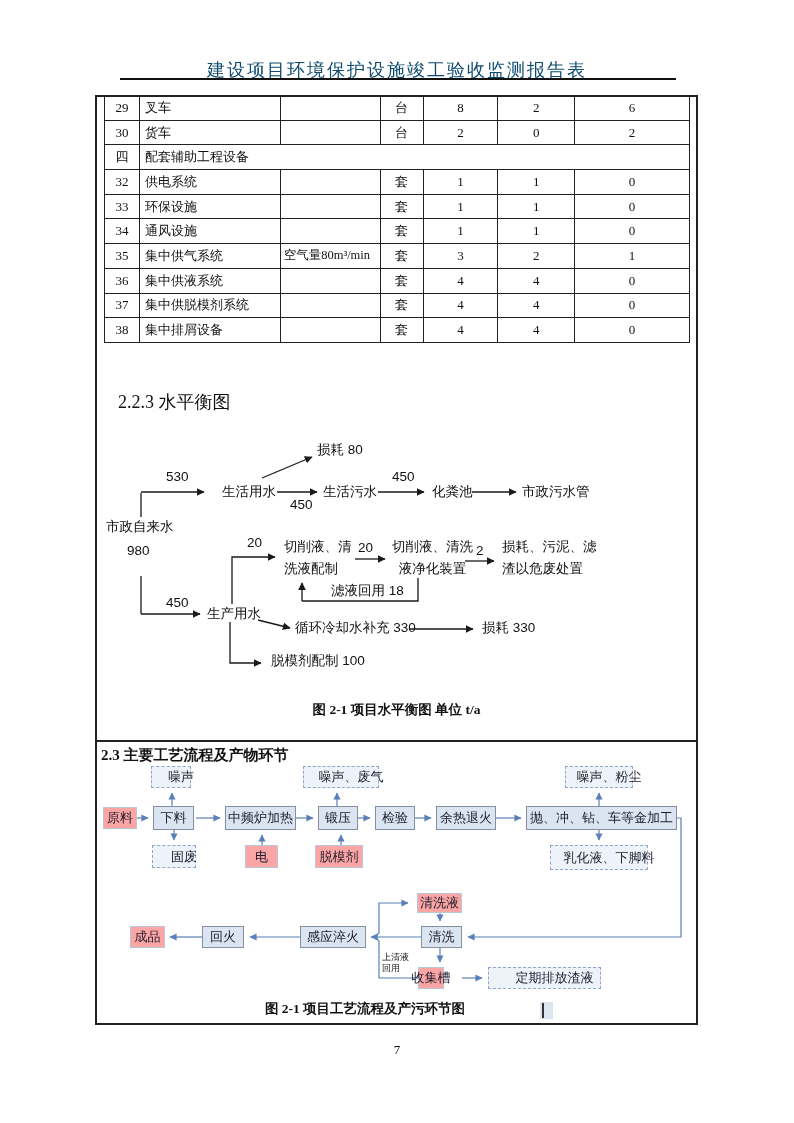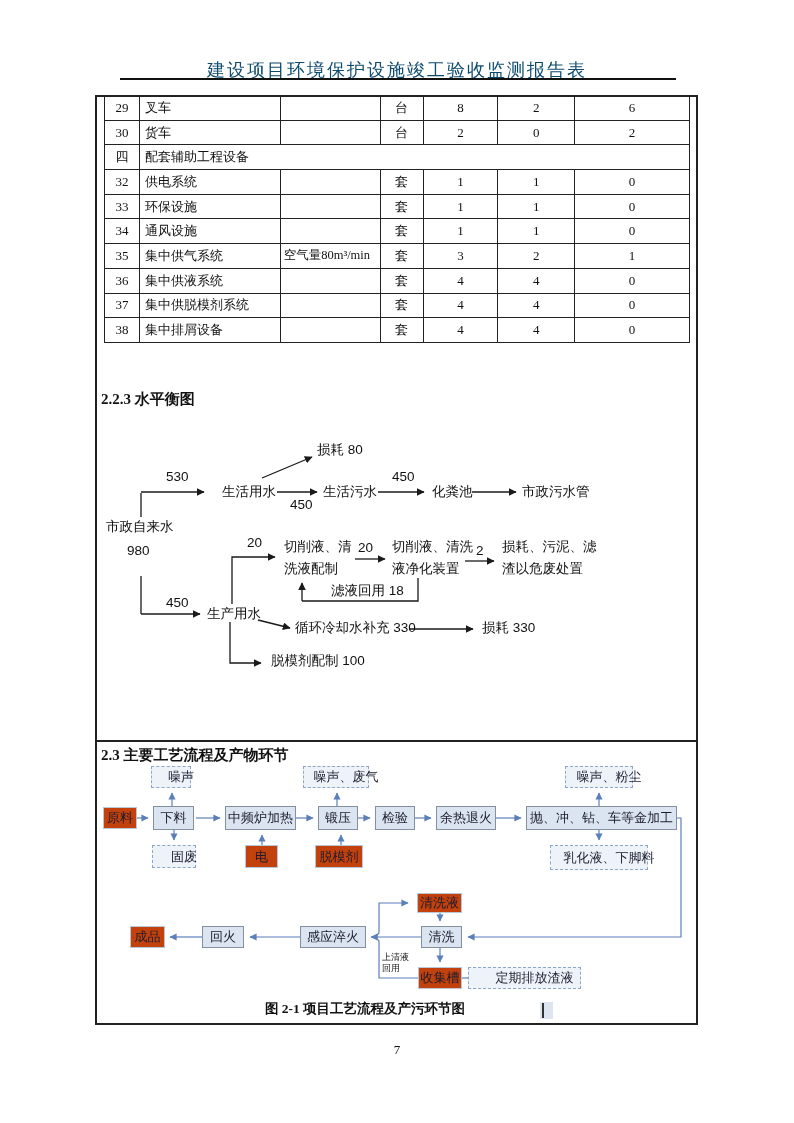--- a/index.html
+++ b/index.html
@@ -21,21 +21,21 @@
                font-size:13px;}
   .equip-table td{border:1px solid #222;height:24.7px;padding:0 3px;color:#111;}
   .equip-table .c-no{text-align:center;font-family:"Liberation Serif",serif;}
   .equip-table .c-name{text-align:left;padding-left:5px;}
   .equip-table .c-spec{text-align:left;padding-left:3px;font-size:12.5px;}
   .equip-table .c-unit{text-align:center;}
   .equip-table .c-num{text-align:center;font-family:"Liberation Serif",serif;}
   .equip-table .c-merged{text-align:left;padding-left:5px;}
 
   
-  .h-water{position:absolute;left:101px;top:390px;font-size:15px;font-weight:bold;}
+  .h-water{position:absolute;left:118px;top:390px;font-size:18px;font-weight:normal;}
   .cap-water{position:absolute;left:95px;top:701px;width:603px;text-align:center;
              font-size:13.5px;font-weight:bold;}
   .h-process{position:absolute;left:101px;top:746px;font-size:15px;font-weight:bold;}
   .cap-process{position:absolute;left:95px;top:1000px;width:540px;text-align:center;
                font-size:13.5px;font-weight:bold;}
   .cursor-artifact{position:absolute;left:540px;top:1002px;width:13px;height:17px;
                    background:#dde6f0;}
   .cursor-artifact::before{content:"";position:absolute;left:2px;top:1px;width:1.6px;height:15px;background:#333;}
 
   
@@ -48,58 +48,58 @@
   .w-domestic{left:222px;top:484px;}
   .w-loss80{left:317px;top:442px;}
   .w-450b{left:290px;top:497px;}
   .w-sewage{left:323px;top:484px;}
   .w-450a{left:392px;top:469px;}
   .w-septic{left:432px;top:484px;}
   .w-pipe{left:522px;top:484px;}
   .w-20a{left:247px;top:535px;}
   .w-prep{left:284px;top:536px;}
   .w-20b{left:358px;top:540px;}
-  .w-purify{left:392px;top:536px;}
+  .w-purify{left:392px;top:536px;text-align:center;}
   .w-2{left:476px;top:543px;}
   .w-haz{left:502px;top:536px;}
   .w-filtrate{left:331px;top:583px;}
   .w-450c{left:166px;top:595px;}
   .w-prod{left:207px;top:606px;}
   .w-cooling{left:295px;top:620px;}
   .w-loss330{left:482px;top:620px;}
   .w-release{left:271px;top:653px;}
 
   
   .pn{position:absolute;display:flex;align-items:center;justify-content:center;
       font-size:13px;color:#1c1c2e;white-space:nowrap;
       font-family:"Liberation Serif","DejaVu Serif",serif;}
   .pn-solid{background:#dbe5f1;border:1px solid #84909f;}
-  .pn-light{background:#c2410c;border:1px solid #b9c7da;}
+  .pn-light{background:#fca5a5;border:1px solid #b9c7da;}
   .pn-dash{background:#eef3fa;border:1px dashed #8ea6c8;padding-left:20px;}
   .p-noise{left:151px;top:766px;width:40px;height:22px;}
-  .p-noisegas{left:303px;top:766px;width:66px;height:22px;}
+  .p-noisegas{left:303px;top:766px;width:76px;height:22px;}
   .p-noisedust{left:565px;top:766px;width:68px;height:22px;}
   .p-raw{left:103px;top:807px;width:34px;height:22px;}
   .p-cut{left:153px;top:806px;width:41px;height:24px;}
   .p-furnace{left:225px;top:806px;width:71px;height:24px;}
   .p-forge{left:318px;top:806px;width:40px;height:24px;}
   .p-inspect{left:375px;top:806px;width:40px;height:24px;}
   .p-anneal{left:436px;top:806px;width:60px;height:24px;}
   .p-machine{left:526px;top:806px;width:151px;height:24px;}
   .p-solidwaste{left:152px;top:845px;width:44px;height:23px;}
   .p-elec{left:245px;top:845px;width:33px;height:23px;}
   .p-agent{left:315px;top:845px;width:48px;height:23px;}
   .p-emulsion{left:550px;top:845px;width:98px;height:25px;}
   .p-cleanfluid{left:417px;top:893px;width:45px;height:20px;}
   .p-product{left:130px;top:926px;width:35px;height:22px;}
   .p-temper{left:202px;top:926px;width:42px;height:22px;}
   .p-quench{left:300px;top:926px;width:66px;height:22px;}
   .p-clean{left:421px;top:926px;width:41px;height:22px;}
-  .p-tank{left:418px;top:967px;width:44px;height:22px;}
-  .p-discharge{left:468px;top:967px;width:113px;height:22px;}
+  .p-tank{left:418px;top:967px;width:26px;height:22px;}
+  .p-discharge{left:488px;top:967px;width:113px;height:22px;}
   .p-supernatant{position:absolute;left:382px;top:952px;font-size:9px;line-height:11px;
                  color:#222;text-align:left;font-family:"Liberation Serif",serif;}
 
   .svg-layer{position:absolute;left:0;top:0;width:794px;height:1123px;pointer-events:none;}
 
   .page-number{position:absolute;left:0;top:1042px;width:794px;text-align:center;
                font-size:13px;color:#111;}
 </style>
 </head>
 <body>
@@ -281,20 +281,21 @@
   <span class="wl wl2 w-purify" data-name="water-node-purification-unit"><span data-name="line1">切削液、清洗</span><br><span data-name="line2">液净化装置</span></span>
   <span class="wl w-2" data-name="water-flow-2">2</span>
   <span class="wl wl2 w-haz" data-name="water-node-hazardous-waste"><span data-name="line1">损耗、污泥、滤</span><br><span data-name="line2">渣以危废处置</span></span>
   <span class="wl w-filtrate" data-name="water-flow-filtrate-reuse-18">滤液回用 18</span>
   <span class="wl w-450c" data-name="water-flow-450-production">450</span>
   <span class="wl w-prod" data-name="water-node-production-water">生产用水</span>
   <span class="wl w-cooling" data-name="water-node-cooling-makeup-330">循环冷却水补充 330</span>
   <span class="wl w-loss330" data-name="water-node-loss-330">损耗 330</span>
   <span class="wl w-release" data-name="water-node-release-agent-prep-100">脱模剂配制 100</span>
 
+  <div class="cap-water" data-name="water-diagram-caption">图 2-1 项目水平衡图  单位 t/a</div>
 
   <div class="h-process" data-name="section-heading-process-flow">2.3 主要工艺流程及产物环节</div>
 
   <div class="pn pn-dash p-noise" data-name="process-node-noise">噪声</div>
   <div class="pn pn-dash p-noisegas" data-name="process-node-noise-gas">噪声、废气</div>
   <div class="pn pn-dash p-noisedust" data-name="process-node-noise-dust">噪声、粉尘</div>
   <div class="pn pn-light p-raw" data-name="process-node-raw-material">原料</div>
   <div class="pn pn-solid p-cut" data-name="process-node-cutting">下料</div>
   <div class="pn pn-solid p-furnace" data-name="process-node-furnace-heating">中频炉加热</div>
   <div class="pn pn-solid p-forge" data-name="process-node-forging">锻压</div>

